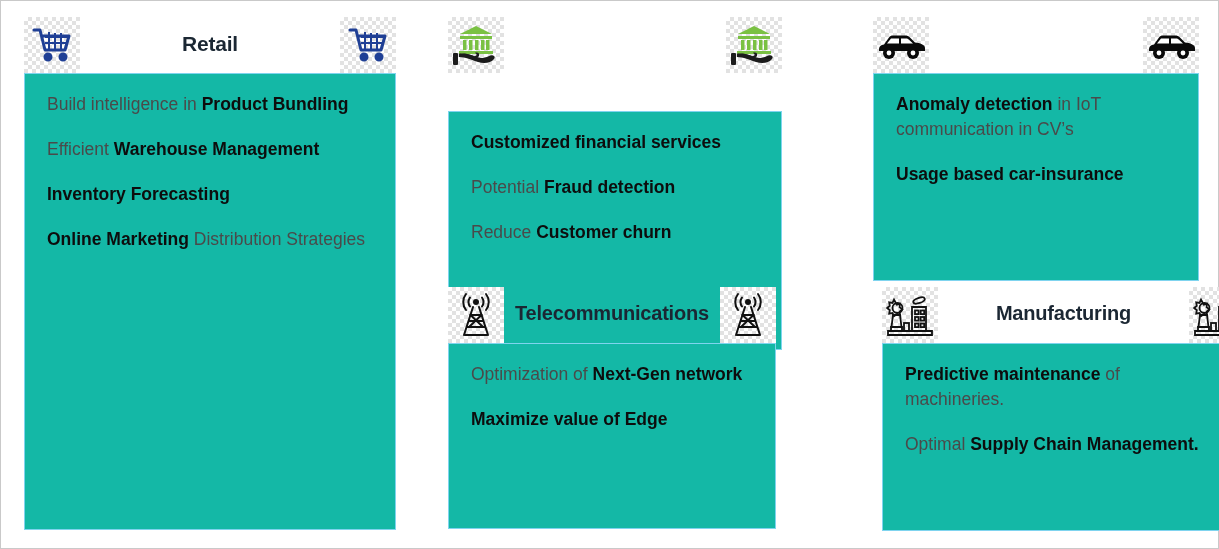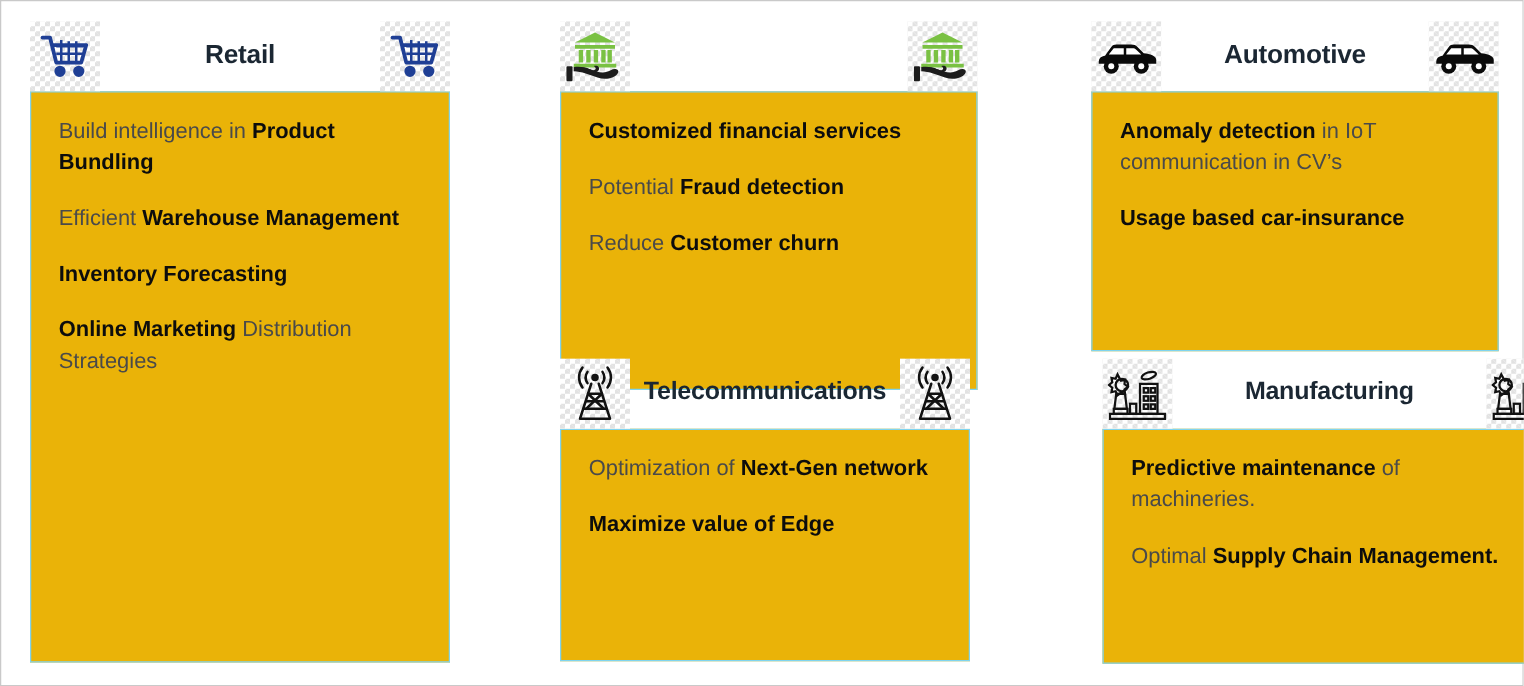--- a/index.html
+++ b/index.html
@@ -41,21 +41,21 @@
     font-weight: bold;
     color: #1b2733;
     letter-spacing: -0.2px;
     white-space: nowrap;
     line-height: 1;
     padding-bottom: 4px;
   }
   .card-body {
     box-sizing: border-box;
     border: 1px solid #7fd4ef;
-    background: #eab308;
+    background: #14b8a6;
     padding: 18px 22px 14px 22px;
   }
   
   .icon-box {
     position: relative;
     z-index: 3;
     width: 56px;
     height: 56px;
     flex: 0 0 56px;
     display: flex;
@@ -75,25 +75,25 @@
     font-size: 17.5px;
     line-height: 1.42;
     color: #3c3c3c;
     margin: 0 0 20px 0;
   }
   .line:last-child { margin-bottom: 0; }
   .line b { color: #0d0d0d; font-weight: bold; }
   .line .lt { color: #4a4a4a; font-weight: normal; }
 
   
-  #card-retail          { left: 23px;  top: 16px;  width: 336px; }
+  #card-retail          { left: 23px;  top: 16px;  width: 372px; }
   #card-retail .card-body   { height: 457px; }
 
   #card-banking         { left: 447px; top: 16px;  width: 334px; }
-  #card-banking .card-body  { height: 239px; }
+  #card-banking .card-body  { height: 239px; margin-top: 38px; }
 
   #card-telecom         { left: 447px; top: 286px; width: 328px; }
   #card-telecom .card-body  { height: 186px; }
 
   #card-automotive      { left: 872px; top: 16px;  width: 326px; }
   #card-automotive .card-body { height: 208px; }
 
   #card-manufacturing   { left: 881px; top: 286px; width: 363px; }
   #card-manufacturing .card-body { height: 188px; }
 
@@ -216,21 +216,20 @@
       <span class="icon-box">
         <svg width="50" height="30" viewBox="0 0 50 30">
           <path d="M3 20c0-4 2-5 5-5.5l5-7c1-1.4 2.4-2 4-2h12c2 0 3.6.6 5 2l5 5c5 .6 10 2 10 5.5v3H3z" fill="#0a0a0a"></path>
           <path d="M15 8.5h8v5h-12zM25 8.5h5c1.3 0 2 .3 3 1.2l4 3.8H25z" fill="#ffffff"></path>
           <circle cx="13" cy="23" r="6" fill="#0a0a0a"></circle>
           <circle cx="13" cy="23" r="2.4" fill="#ffffff"></circle>
           <circle cx="37" cy="23" r="6" fill="#0a0a0a"></circle>
           <circle cx="37" cy="23" r="2.4" fill="#ffffff"></circle>
         </svg>
       </span>
-      <span class="card-title">Automotive</span>
       <span class="icon-box">
         <svg width="50" height="30" viewBox="0 0 50 30">
           <path d="M3 20c0-4 2-5 5-5.5l5-7c1-1.4 2.4-2 4-2h12c2 0 3.6.6 5 2l5 5c5 .6 10 2 10 5.5v3H3z" fill="#0a0a0a"></path>
           <path d="M15 8.5h8v5h-12zM25 8.5h5c1.3 0 2 .3 3 1.2l4 3.8H25z" fill="#ffffff"></path>
           <circle cx="13" cy="23" r="6" fill="#0a0a0a"></circle>
           <circle cx="13" cy="23" r="2.4" fill="#ffffff"></circle>
           <circle cx="37" cy="23" r="6" fill="#0a0a0a"></circle>
           <circle cx="37" cy="23" r="2.4" fill="#ffffff"></circle>
         </svg>
       </span>

